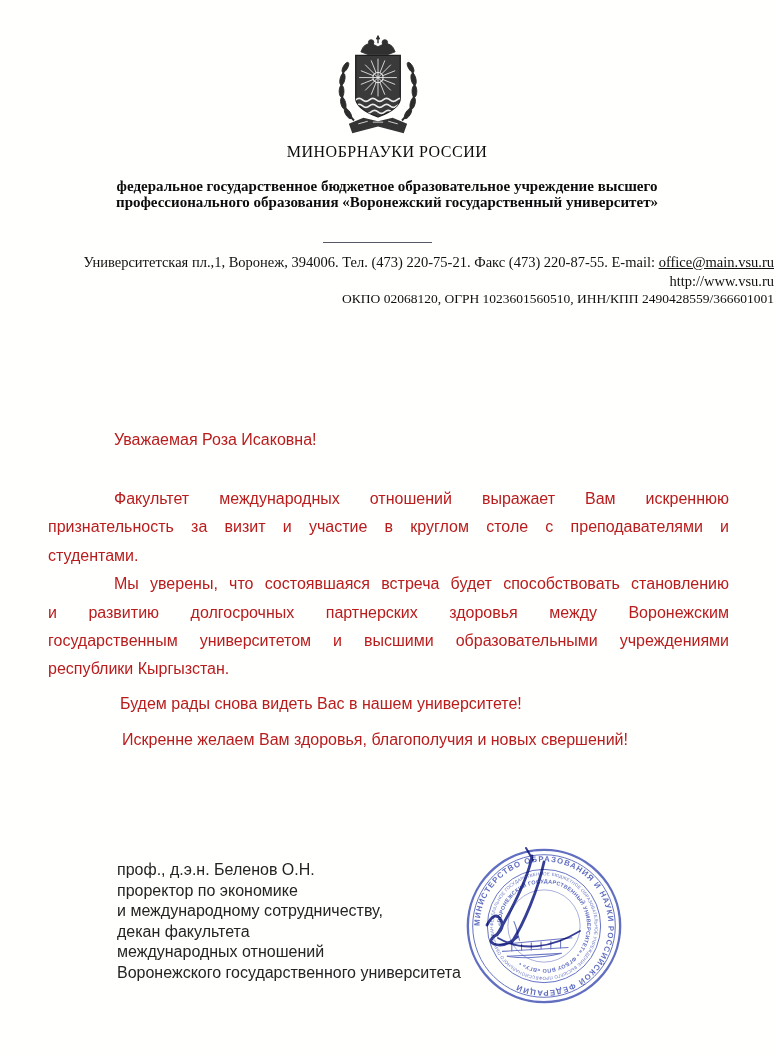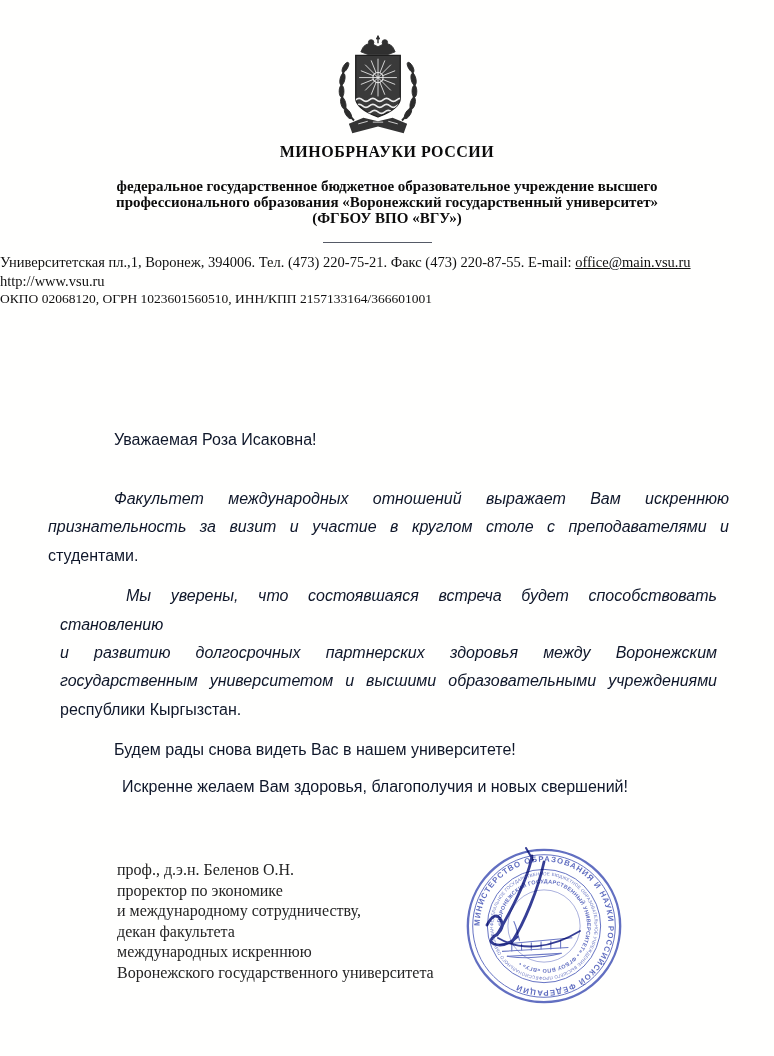--- a/index.html
+++ b/index.html
@@ -4,46 +4,46 @@
 <style>
   html,body{margin:0;padding:0;background:#ffffff;}
   .page{
     position:relative;width:774px;height:1056px;background:#fffffe;overflow:hidden;
     font-family:"Liberation Sans","DejaVu Sans",sans-serif;color:#222;
   }
   
   .emblem{position:absolute;left:335px;top:33px;width:86px;height:108px;}
   .ministry-title{
     position:absolute;top:143px;left:0;right:0;text-align:center;
-    font-family:"Liberation Serif","DejaVu Serif",serif;font-weight:700;
+    font-family:"Liberation Serif","DejaVu Serif",serif;font-weight:400;
     font-size:16px;letter-spacing:.5px;color:#0c0c0c;
   }
   .org-name{
     position:absolute;top:179px;left:0;right:0;text-align:center;
     font-family:"Liberation Serif","DejaVu Serif",serif;font-weight:700;
     font-size:15px;line-height:15.8px;color:#0c0c0c;
   }
   .lh-divider{position:absolute;top:242px;left:323px;width:109px;border-top:1.5px solid #555a66;}
   .lh-line{
-    position:absolute;left:0;right:0;text-align:left;
+    position:absolute;left:0;right:0;text-align:right;
     font-family:"Liberation Serif","DejaVu Serif",serif;color:#101010;
   }
   .contact-line{top:254px;font-size:14.5px;}
   .website-line{top:273px;font-size:14.5px;}
   .registry-line{top:291px;font-size:13.5px;}
   .email{text-decoration:underline;}
   
-  .letter-main{position:absolute;left:48px;top:426px;width:681px;font-size:16px;color:#0f172a;}
+  .letter-main{position:absolute;left:48px;top:426px;width:681px;font-size:16px;color:#b91c1c;}
   .ln{line-height:28.4px;white-space:normal;}
   .first{text-indent:66px;}
-  .just{text-align:justify;text-align-last:justify;font-style:italic;}
+  .just{text-align:justify;text-align-last:justify;}
   .salutation{line-height:28px;text-indent:66px;margin-bottom:31px;}
   .gap-top{margin-top:6px;}
   
-  .sig-block{position:absolute;left:117px;top:860px;font-size:16px;line-height:20.6px;color:#242424;font-family:Liberation Serif, serif;}
+  .sig-block{position:absolute;left:117px;top:860px;font-size:16px;line-height:20.6px;color:#242424;}
   .stamp{position:absolute;left:461px;top:843px;width:166px;height:166px;mix-blend-mode:multiply;opacity:.93;}
   .hand-sig{position:absolute;left:440px;top:828px;width:210px;height:200px;mix-blend-mode:multiply;}
 </style>
 </head>
 <body>
 
 <div class="page">
 
   <header>
 
@@ -121,61 +121,60 @@
           <line x1="62" y1="103" x2="73" y2="106"></line>
         </g>
       </svg>
     </div>
 
     <div class="ministry-title">МИНОБРНАУКИ РОССИИ</div>
 
     <div class="org-name">
       <div>федеральное государственное бюджетное образовательное учреждение высшего</div>
       <div>профессионального образования «Воронежский государственный университет»</div>
-      <div>(ФГБОУ ВПО «ВГУ»)</div>
     </div>
 
     <div class="lh-divider"></div>
 
     <div class="lh-line contact-line"><span>Университетская пл.,1, Воронеж, 394006. Тел. (473) 220-75-21. Факс (473) 220-87-55. E-mail: </span><span class="email">office@main.vsu.ru</span></div>
 
     <div class="lh-line website-line">http://www.vsu.ru</div>
 
-    <div class="lh-line registry-line">ОКПО 02068120, ОГРН 1023601560510, ИНН/КПП 2157133164/366601001</div>
+    <div class="lh-line registry-line">ОКПО 02068120, ОГРН 1023601560510, ИНН/КПП 2490428559/366601001</div>
   </header>
 
   <main class="letter-main">
     <div class="salutation">Уважаемая Роза Исаковна!</div>
 
     <p style="margin:0">
       <span class="ln first just" style="display:block">Факультет международных отношений выражает Вам искреннюю</span>
       <span class="ln just" style="display:block">признательность  за визит и участие в круглом столе с преподавателями и</span>
       <span class="ln" style="display:block">студентами.</span>
     </p>
-    <p style="margin:12px">
+    <p style="margin:0">
       <span class="ln first just" style="display:block">Мы уверены, что состоявшаяся встреча будет способствовать становлению</span>
       <span class="ln just" style="display:block">и развитию долгосрочных партнерских здоровья между Воронежским</span>
       <span class="ln just" style="display:block">государственным университетом и высшими образовательными учреждениями</span>
       <span class="ln" style="display:block">республики Кыргызстан.</span>
     </p>
-    <p style="margin:0" class="gap-top">
+    <p style="margin:6px" class="gap-top">
       <span class="ln first" style="display:block">Будем рады снова видеть Вас в нашем университете!</span>
     </p>
     <p style="margin:8px">
       <span class="ln first" style="display:block">Искренне желаем Вам здоровья, благополучия и новых свершений!</span>
     </p>
   </main>
 
   <footer>
     <div class="sig-block">
       <div>проф., д.э.н. Беленов О.Н.</div>
       <div>проректор по экономике</div>
       <div>и международному сотрудничеству,</div>
       <div>декан факультета</div>
-      <div>международных искреннюю</div>
+      <div>международных отношений</div>
       <div>Воронежского государственного университета</div>
     </div>
 
     <div class="stamp">
       <svg viewBox="0 0 170 170" width="166" height="166" aria-hidden="true">
         <defs>
           <path id="ring1" d="M 19,85 A 66,66 0 1 1 151,85 A 66,66 0 1 1 19,85"></path>
           <path id="ring2" d="M 33,85 A 52,52 0 1 1 137,85 A 52,52 0 1 1 33,85"></path>
           <path id="ring3" d="M 41,85 A 44,44 0 1 1 129,85 A 44,44 0 1 1 41,85"></path>
         </defs>

